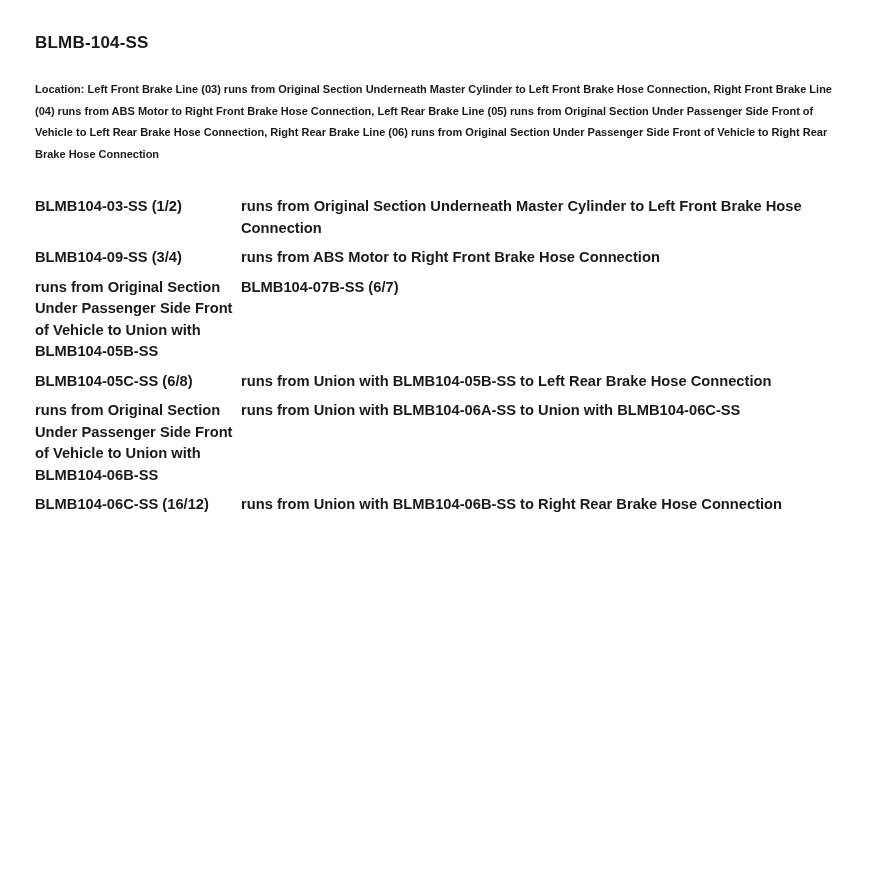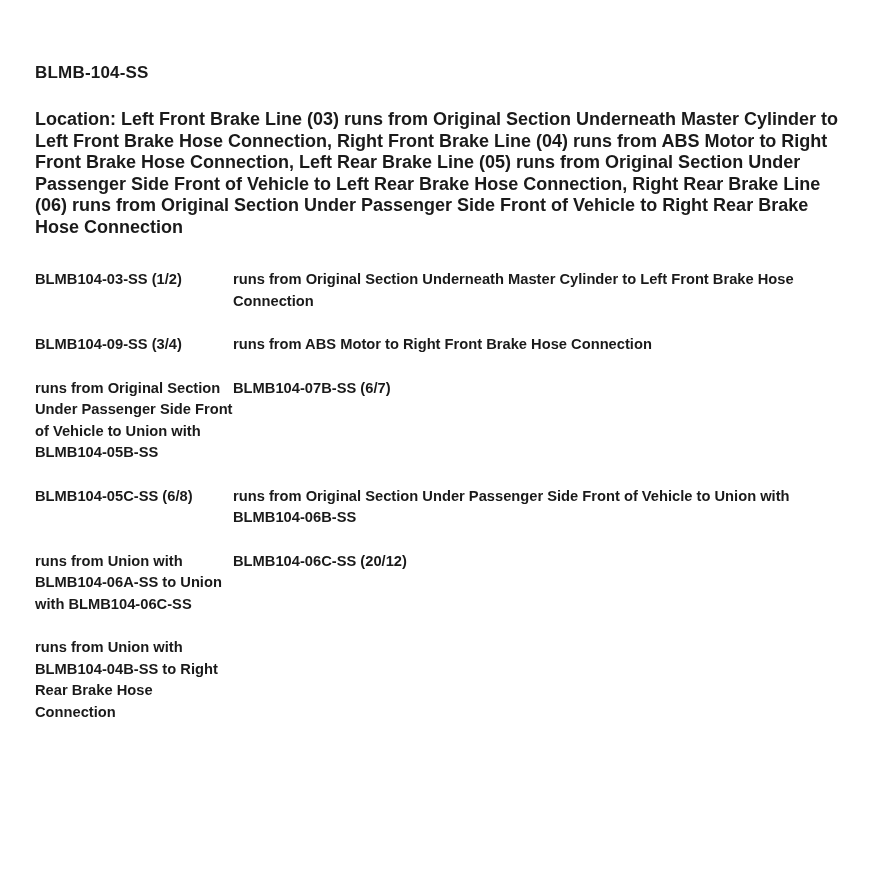--- a/index.html
+++ b/index.html
@@ -13,42 +13,43 @@
     box-sizing: border-box;
     font-family: "Liberation Sans", sans-serif;
     font-weight: bold;
     color: #1a1a1a;
     overflow: hidden;
   }
   .page {
     box-sizing: border-box;
     width: 885px;
     height: 801px;
-    padding: 62px 42px 0 35px;
+    padding: 32px 42px 0 35px;
   }
   .doc-title {
     font-size: 17px;
     line-height: 22px;
     margin: 0 0 25px 0;
     letter-spacing: 0.2px;
   }
   .location-para {
-    font-size: 18px;
+    font-size: 11px;
     line-height: 21.5px;
     margin: 0 0 31px 0;
     max-width: 808px;
   }
   .parts-list {
     display: grid;
     grid-template-columns: 198px 1fr;
     row-gap: 22px;
     column-gap: 0;
     font-size: 14.7px;
     line-height: 21.5px;
     max-width: 808px;
+    gap: 8px;
   }
   .part-number {
     white-space: nowrap;
   }
   .part-desc {
     max-width: 588px;
   }
 </style>
 </head>
 <body>
@@ -65,23 +66,24 @@
     <div class="part-desc">runs from Original Section Underneath Master Cylinder to Left Front Brake Hose Connection</div>
 
     <div class="part-number">BLMB104-09-SS (3/4)</div>
     <div class="part-desc">runs from ABS Motor to Right Front Brake Hose Connection</div>
 
     <div class="part-desc">runs from Original Section Under Passenger Side Front of Vehicle to Union with BLMB104-05B-SS</div>
 
     <div class="part-number">BLMB104-07B-SS (6/7)</div>
 
     <div class="part-number">BLMB104-05C-SS (6/8)</div>
+    <div class="part-desc">runs from Union with BLMB104-05B-SS to Left Rear Brake Hose Connection</div>
 
     <div class="part-desc">runs from Original Section Under Passenger Side Front of Vehicle to Union with BLMB104-06B-SS</div>
 
     <div class="part-desc">runs from Union with BLMB104-06A-SS to Union with BLMB104-06C-SS</div>
 
-    <div class="part-number">BLMB104-06C-SS (20/12)</div>
-    <div class="part-desc">runs from Union with BLMB104-04B-SS to Right Rear Brake Hose Connection</div>
+    <div class="part-number">BLMB104-06C-SS (16/12)</div>
+    <div class="part-desc">runs from Union with BLMB104-06B-SS to Right Rear Brake Hose Connection</div>
 
   </div>
 
 </main>
 
 </body></html>

